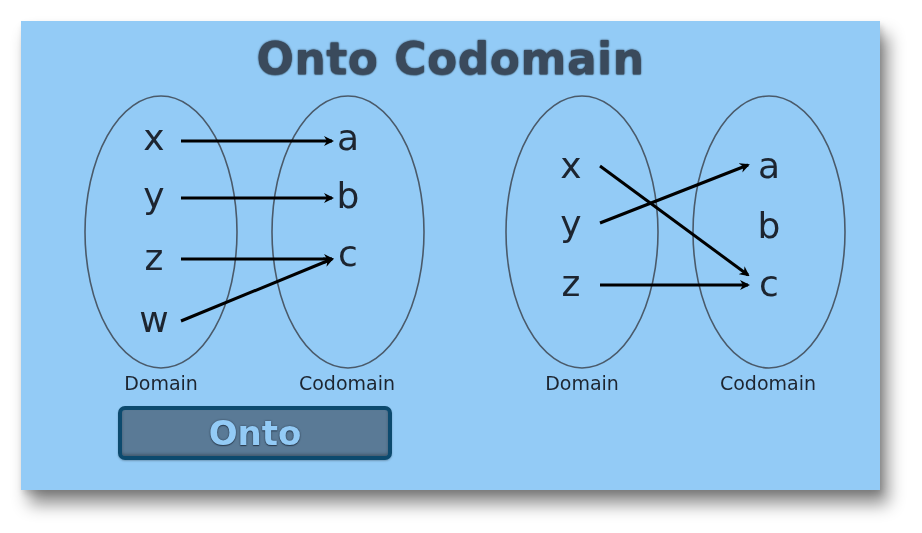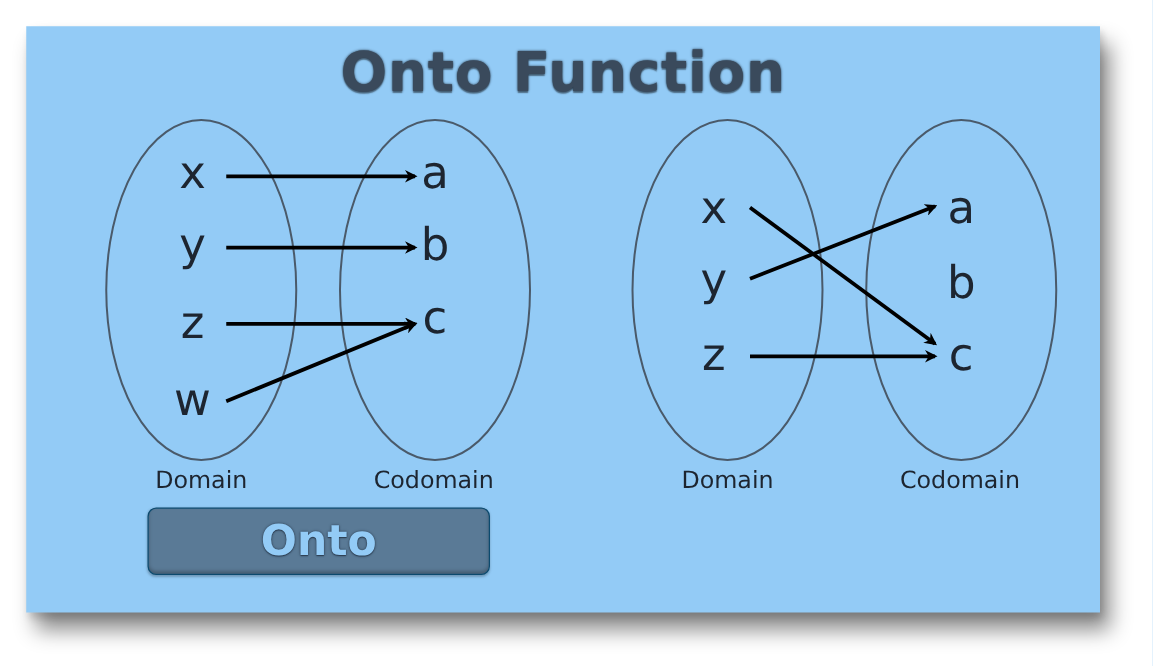--- a/index.html
+++ b/index.html
@@ -63,40 +63,40 @@
     svg .arrow {
       stroke: #000000;
       stroke-width: 3;
       fill: none;
     }
     .verdict {
       position: absolute;
       top: 385px;
       height: 54px;
       background: #5a7a96;
-      border: 1px solid #0c4a6e;
+      border: 4px solid #0c4a6e;
       border-radius: 7px;
       box-shadow: inset 0 -2px 3px rgba(0,0,0,0.25), 0 1px 2px rgba(0,0,0,0.25);
       display: flex;
       align-items: center;
       justify-content: center;
       font-size: 34px;
       font-weight: bold;
       color: #93cbf6;
       text-shadow: 0 0 2px #2a3c50, 0 1px 1px #2a3c50;
       box-sizing: border-box;
     }
     .verdict.onto { left: 97px; width: 274px; }
     .verdict.not-onto { left: 536px; width: 250px; }
   </style>
 </head>
 <body>
 
 <div class="card">
-  <div class="title">Onto Function</div>
+  <div class="title">Onto Codomain</div>
 
   <div class="verdict onto">Onto</div>
 </div>
 
 <svg class="diagram" viewBox="0 0 922 533">
   <defs>
     <marker id="arrowhead" markerWidth="10" markerHeight="10" refX="8" refY="5" orient="auto" markerUnits="userSpaceOnUse">
       <path d="M0,0 L10,5 L0,10 L3,5 Z" fill="#000"></path>
     </marker>
   </defs>

